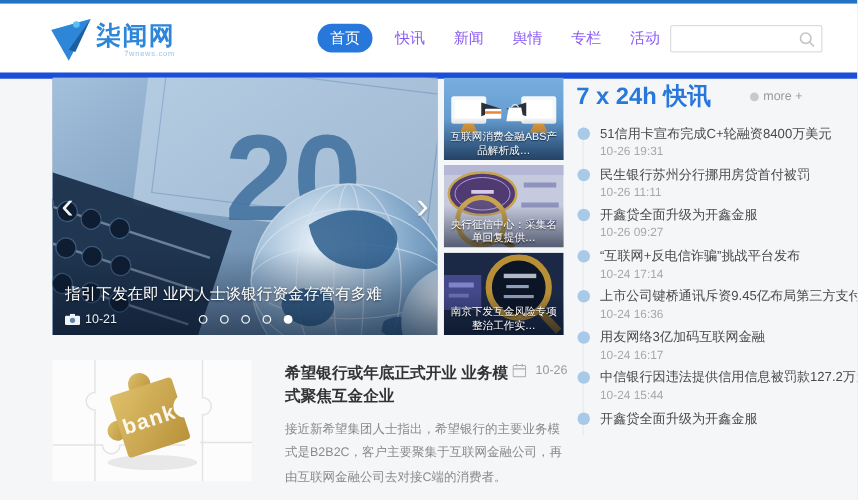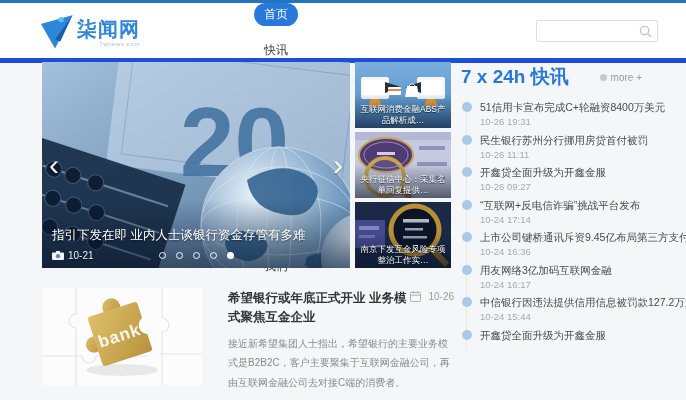--- a/index.html
+++ b/index.html
@@ -4,22 +4,22 @@
 <style>
   html,body{margin:0;padding:0;background:#e9eaec;}
   .page{position:relative;width:686px;height:400px;background:#f5f6f8;overflow:hidden;
         font-family:"Liberation Sans","DejaVu Sans",sans-serif;}
   .topbar{position:absolute;top:0;left:0;right:0;height:3px;background:#2273c4;}
   .hdr{position:absolute;top:3px;left:0;right:0;height:55px;background:#fff;border-bottom:5px solid #1d4ed8;}
   .logo{position:absolute;left:34px;top:8px;display:flex;align-items:flex-start;cursor:pointer;}
   .logo-text{margin-left:1px;margin-top:8px;}
   .logo-title{font-size:20px;font-weight:bold;color:#2e86d8;letter-spacing:1px;line-height:1;}
   .logo-sub{font-size:6px;color:#9cc0e4;letter-spacing:.6px;margin-top:2px;text-align:right;}
-  .nav{position:absolute;left:254px;top:0;height:55px;display:flex;align-items:center;gap:13px;flex-direction:column;}
-  .nav-item{font-size:12px;color:#404040;cursor:pointer;padding:3px 5px;border-radius:12px;white-space:nowrap;}
+  .nav{position:absolute;left:254px;top:0;height:55px;display:flex;align-items:center;gap:13px;}
+  .nav-item{font-size:12px;color:#8b5cf6;cursor:pointer;padding:3px 5px;border-radius:12px;white-space:nowrap;}
   .nav-item.active{background:#2878dc;color:#fff;padding:3px 10px;}
   .search{position:absolute;left:536px;top:17px;width:120px;height:20px;border:1px solid #ddd;border-radius:2px;background:#fff;display:flex;align-items:center;}
   .search input{flex:1;border:0;outline:0;background:transparent;font-size:11px;padding:0 4px;color:#555;min-width:0;}
   .search svg{margin-right:5px;flex:none;}
 
   .carousel{position:absolute;left:42px;top:62px;width:308px;height:206px;overflow:hidden;cursor:pointer;background:#6d93b8;}
   .car-art{position:absolute;inset:0;}
   .car-caption{position:absolute;left:10px;right:8px;bottom:24px;color:#fff;font-size:12.5px;
                text-shadow:0 1px 2px rgba(0,0,0,.55);white-space:nowrap;overflow:hidden;}
   .car-meta{position:absolute;left:10px;bottom:7px;display:flex;align-items:center;gap:4px;color:#e9f1f8;font-size:10px;text-shadow:0 1px 1px rgba(0,0,0,.5);}

